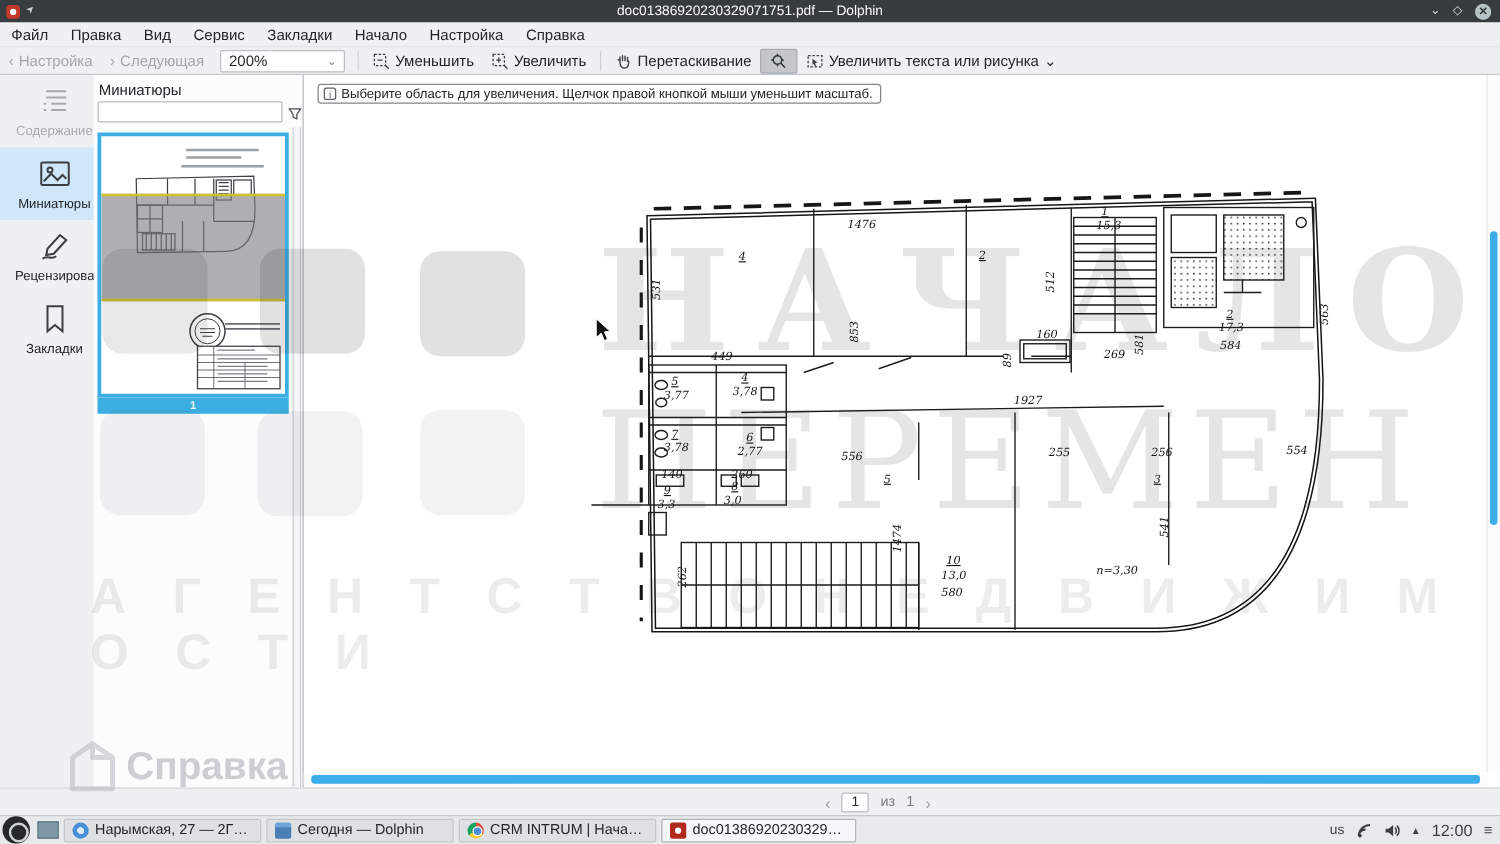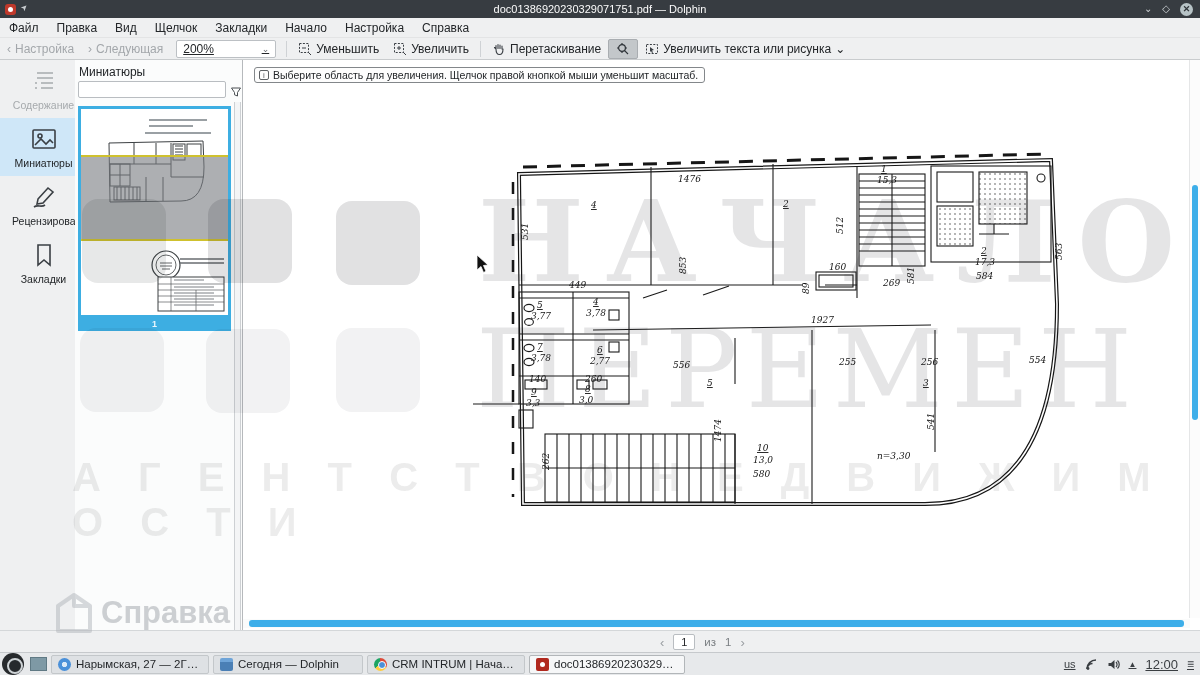--- a/index.html
+++ b/index.html
@@ -25,21 +25,21 @@
   #menubar { position:absolute; left:0; top:18px; width:1200px; height:20px; background:#eff0f1;
     display:flex; align-items:center; font-size:12px; border-bottom:1px solid #e3e4e5; }
   .menu-item { padding:0 9px; }
   #toolbar { position:absolute; left:0; top:38px; width:1200px; height:22px; background:#eff0f1;
     display:flex; align-items:center; font-size:12px; border-bottom:1px solid #c9ccce; }
   .tbtn { display:flex; align-items:center; gap:4px; padding:0 7px; height:20px; white-space:nowrap; }
   .tbtn.disabled { color:#a3a7ab; }
   .tsep { width:1px; height:16px; background:#cfd2d5; margin:0 4px; }
   .chev { font-size:12px; }
   #zoom-combo { width:100px; height:18px; background:#fff; border:1px solid #bcc0c4; border-radius:2px;
-    display:flex; align-items:center; font-size:12px; padding:0 6px; margin:0 6px;text-decoration:underline; }
+    display:flex; align-items:center; font-size:12px; padding:0 6px; margin:0 6px; }
   #zoom-combo .cb-arrow { margin-left:auto; font-size:9px; color:#6a6e72; }
   .tbtn.active { background:#c3c7ca; border:1px solid #a9adb1; border-radius:2px; }
   svg.icon14 { width:14px; height:14px; display:block; }
 
   
   #content { position:absolute; left:0; top:60px; width:1200px; height:570px; background:#fff; }
 
   
   #side-icons { position:absolute; left:0; top:0; width:75px; height:570px; background:#eff0f1; }
   .side-item { width:75px; padding:6px 0 7px 12px; text-align:center; font-size:10.5px; color:#232629; }
@@ -119,21 +119,21 @@
   .task .tlabel { overflow:hidden; text-overflow:ellipsis; }
   .t1 { width:158px; } .t2 { width:150px; } .t3 { width:158px; } .t4 { width:156px; }
   .task-ico { width:13px; height:13px; flex:0 0 13px; border-radius:50%; }
   .ico-chromium { background:radial-gradient(circle at 50% 50%, #dbe9f7 0 30%, #4a90d9 31%); }
   .ico-dolphin { border-radius:2px; background:linear-gradient(#6ea4d8 30%, #4a7fb5 31%); }
   .ico-chrome { background:conic-gradient(#dd4b39 0 33%, #ffcd40 0 66%, #1da462 0 100%); position:relative; }
   .ico-chrome:after { content:""; position:absolute; left:3.5px; top:3.5px; width:6px; height:6px;
     background:#4a90d9; border:1px solid #fff; border-radius:50%; }
   .ico-okular { border-radius:2px; background:#b0281e; position:relative; }
   .ico-okular:after { content:""; position:absolute; left:4px; top:4px; width:5px; height:5px; background:#fff; border-radius:50%; }
-  #tray { margin-left:auto; display:flex; align-items:center; gap:9px; padding-right:6px; color:#3a3e42;text-decoration:underline; }
+  #tray { margin-left:auto; display:flex; align-items:center; gap:9px; padding-right:6px; color:#3a3e42; }
   #kbd-layout { font-size:11px; }
   #clock { font-size:13px; }
   #tray-menu { font-size:12px; }
   .tray-caret { font-size:8px; }
 </style>
 </head>
 <body>
 
 <div id="stage">
 
@@ -147,21 +147,21 @@
       <span class="wc">⌄</span>
       <span class="wc">◇</span>
       <span class="wc wc-close">✕</span>
     </div>
   </div>
 
   <div id="menubar">
       <span class="menu-item">Файл</span>
       <span class="menu-item">Правка</span>
       <span class="menu-item">Вид</span>
-      <span class="menu-item">Щелчок</span>
+      <span class="menu-item">Сервис</span>
       <span class="menu-item">Закладки</span>
       <span class="menu-item">Начало</span>
       <span class="menu-item">Настройка</span>
       <span class="menu-item">Справка</span>
     </div>
 
   <div id="toolbar">
     <div class="tbtn disabled">
       <span class="chev">‹</span>
       <span>Настройка</span>

